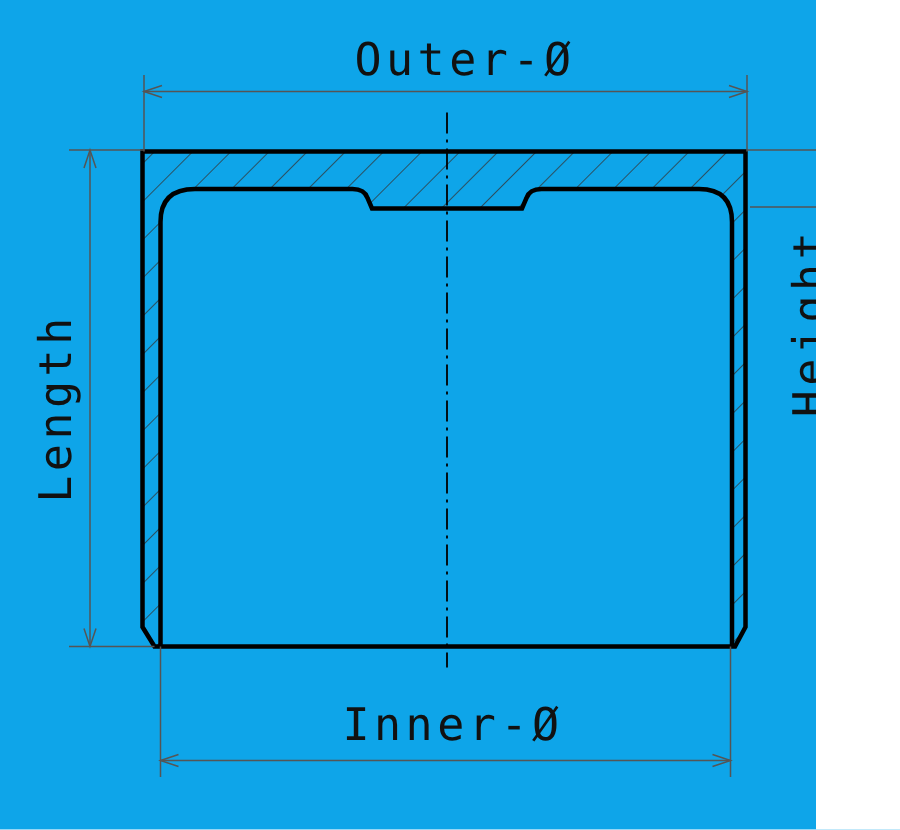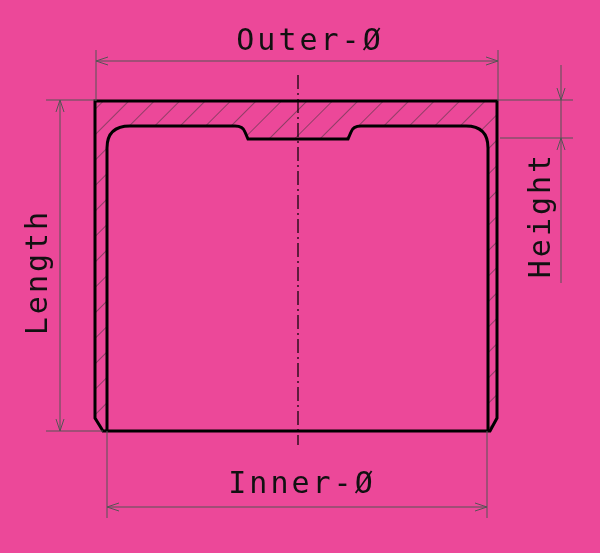--- a/index.html
+++ b/index.html
@@ -1,16 +1,16 @@
 <!DOCTYPE html>
 <html><head>
   <meta charset="utf-8">
   <style>
     html, body { margin: 0; padding: 0; background: #ffffff; }
-    .canvas { position: relative; width: 600px; height: 553px; background: #ec4899; overflow: hidden; }
+    .canvas { position: relative; width: 544px; height: 553px; background: #0ea5e9; overflow: hidden; }
     svg { position: absolute; left: 0; top: 0; }
     .lbl { font-family: "DejaVu Sans Mono", "Liberation Mono", monospace; font-size: 30px; fill: #111111; letter-spacing: 3px; }
   </style>
 </head>
 <body>
 
 <div class="canvas">
   <svg width="600" height="553" viewBox="0 0 600 553">
     <defs>
       <pattern id="hatch" patternUnits="userSpaceOnUse" width="18" height="18" patternTransform="rotate(45)">

